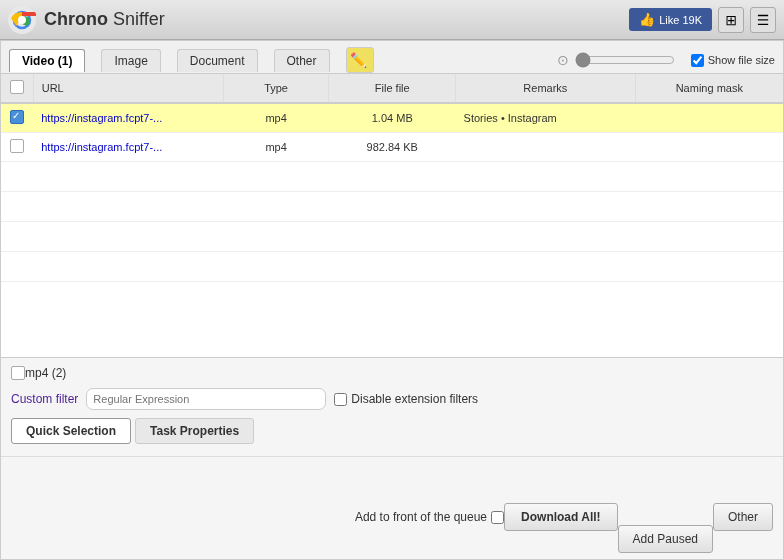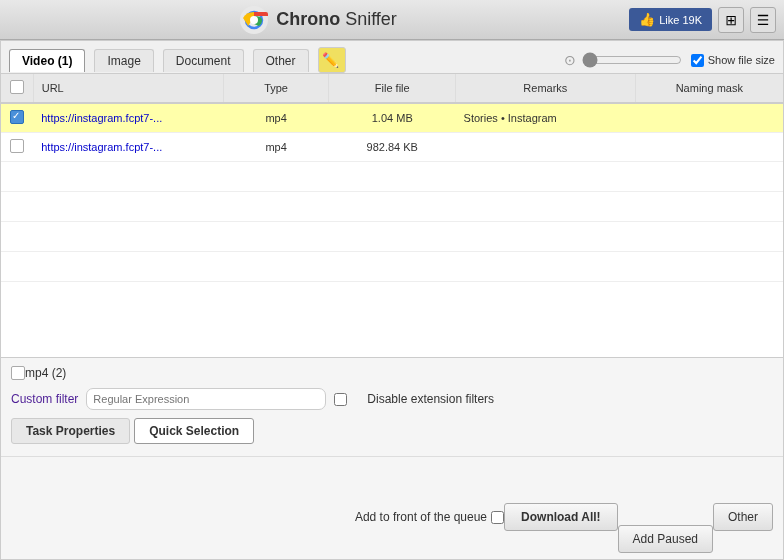--- a/index.html
+++ b/index.html
@@ -18,21 +18,20 @@
       border-bottom: 1px solid #aaa;
       display: flex;
       align-items: center;
       padding: 4px 8px;
       height: 40px;
     }
     .title-bar-left {
       display: flex;
       align-items: center;
       flex: 1;
-      justify-content: center;
     }
     .chrome-icon {
       width: 28px;
       height: 28px;
       margin-right: 8px;
     }
     .app-title {
       font-size: 18px;
       font-weight: normal;
       color: #333;
@@ -83,21 +82,21 @@
       flex-direction: column;
     }
 
     
     .tabs-row {
       display: flex;
       align-items: center;
       padding: 6px 8px 0 8px;
       background: #f0f0f0;
       border-bottom: 1px solid #ccc;
-      gap: 9px;
+      gap: 16px;
     }
     .tab-btn {
       padding: 4px 12px;
       border: 1px solid #ccc;
       border-bottom: none;
       border-radius: 3px 3px 0 0;
       background: #e8e8e8;
       cursor: pointer;
       font-size: 12px;
       color: #333;
@@ -257,21 +256,21 @@
       padding: 4px 6px;
       border: 1px solid #ccc;
       border-radius: 7px;
       font-size: 11px;
       color: #999;
       background: white;
     }
     .disable-ext-label {
       display: flex;
       align-items: center;
-      gap: 20px;
+      gap: 4px;
       font-size: 12px;
       color: #333;
     }
 
     
     .action-tabs-row {
       display: flex;
       align-items: center;
       gap: 4px;
       margin-bottom: 4px;
@@ -460,22 +459,22 @@
     <div class="custom-filter-row">
       <span class="custom-filter-label">Custom filter</span>
       <input type="text" class="custom-filter-input" placeholder="Regular Expression" style="">
       <label class="disable-ext-label">
         <input type="checkbox" style="">
         <span>Disable extension filters</span>
       </label>
     </div>
 
     <div class="action-tabs-row">
+      <button class="action-tab active-tab">Quick Selection</button>
       <button class="action-tab">Task Properties</button>
-      <button class="action-tab active-tab">Quick Selection</button>
     </div>
   </div>
 
   <div class="footer-row">
     <label class="add-front-label">
       <span>Add to front of the queue</span>
       <input type="checkbox" style="">
     </label>
     <button class="download-all-btn">Download All!</button>
     <button class="add-paused-btn">Add Paused</button>

